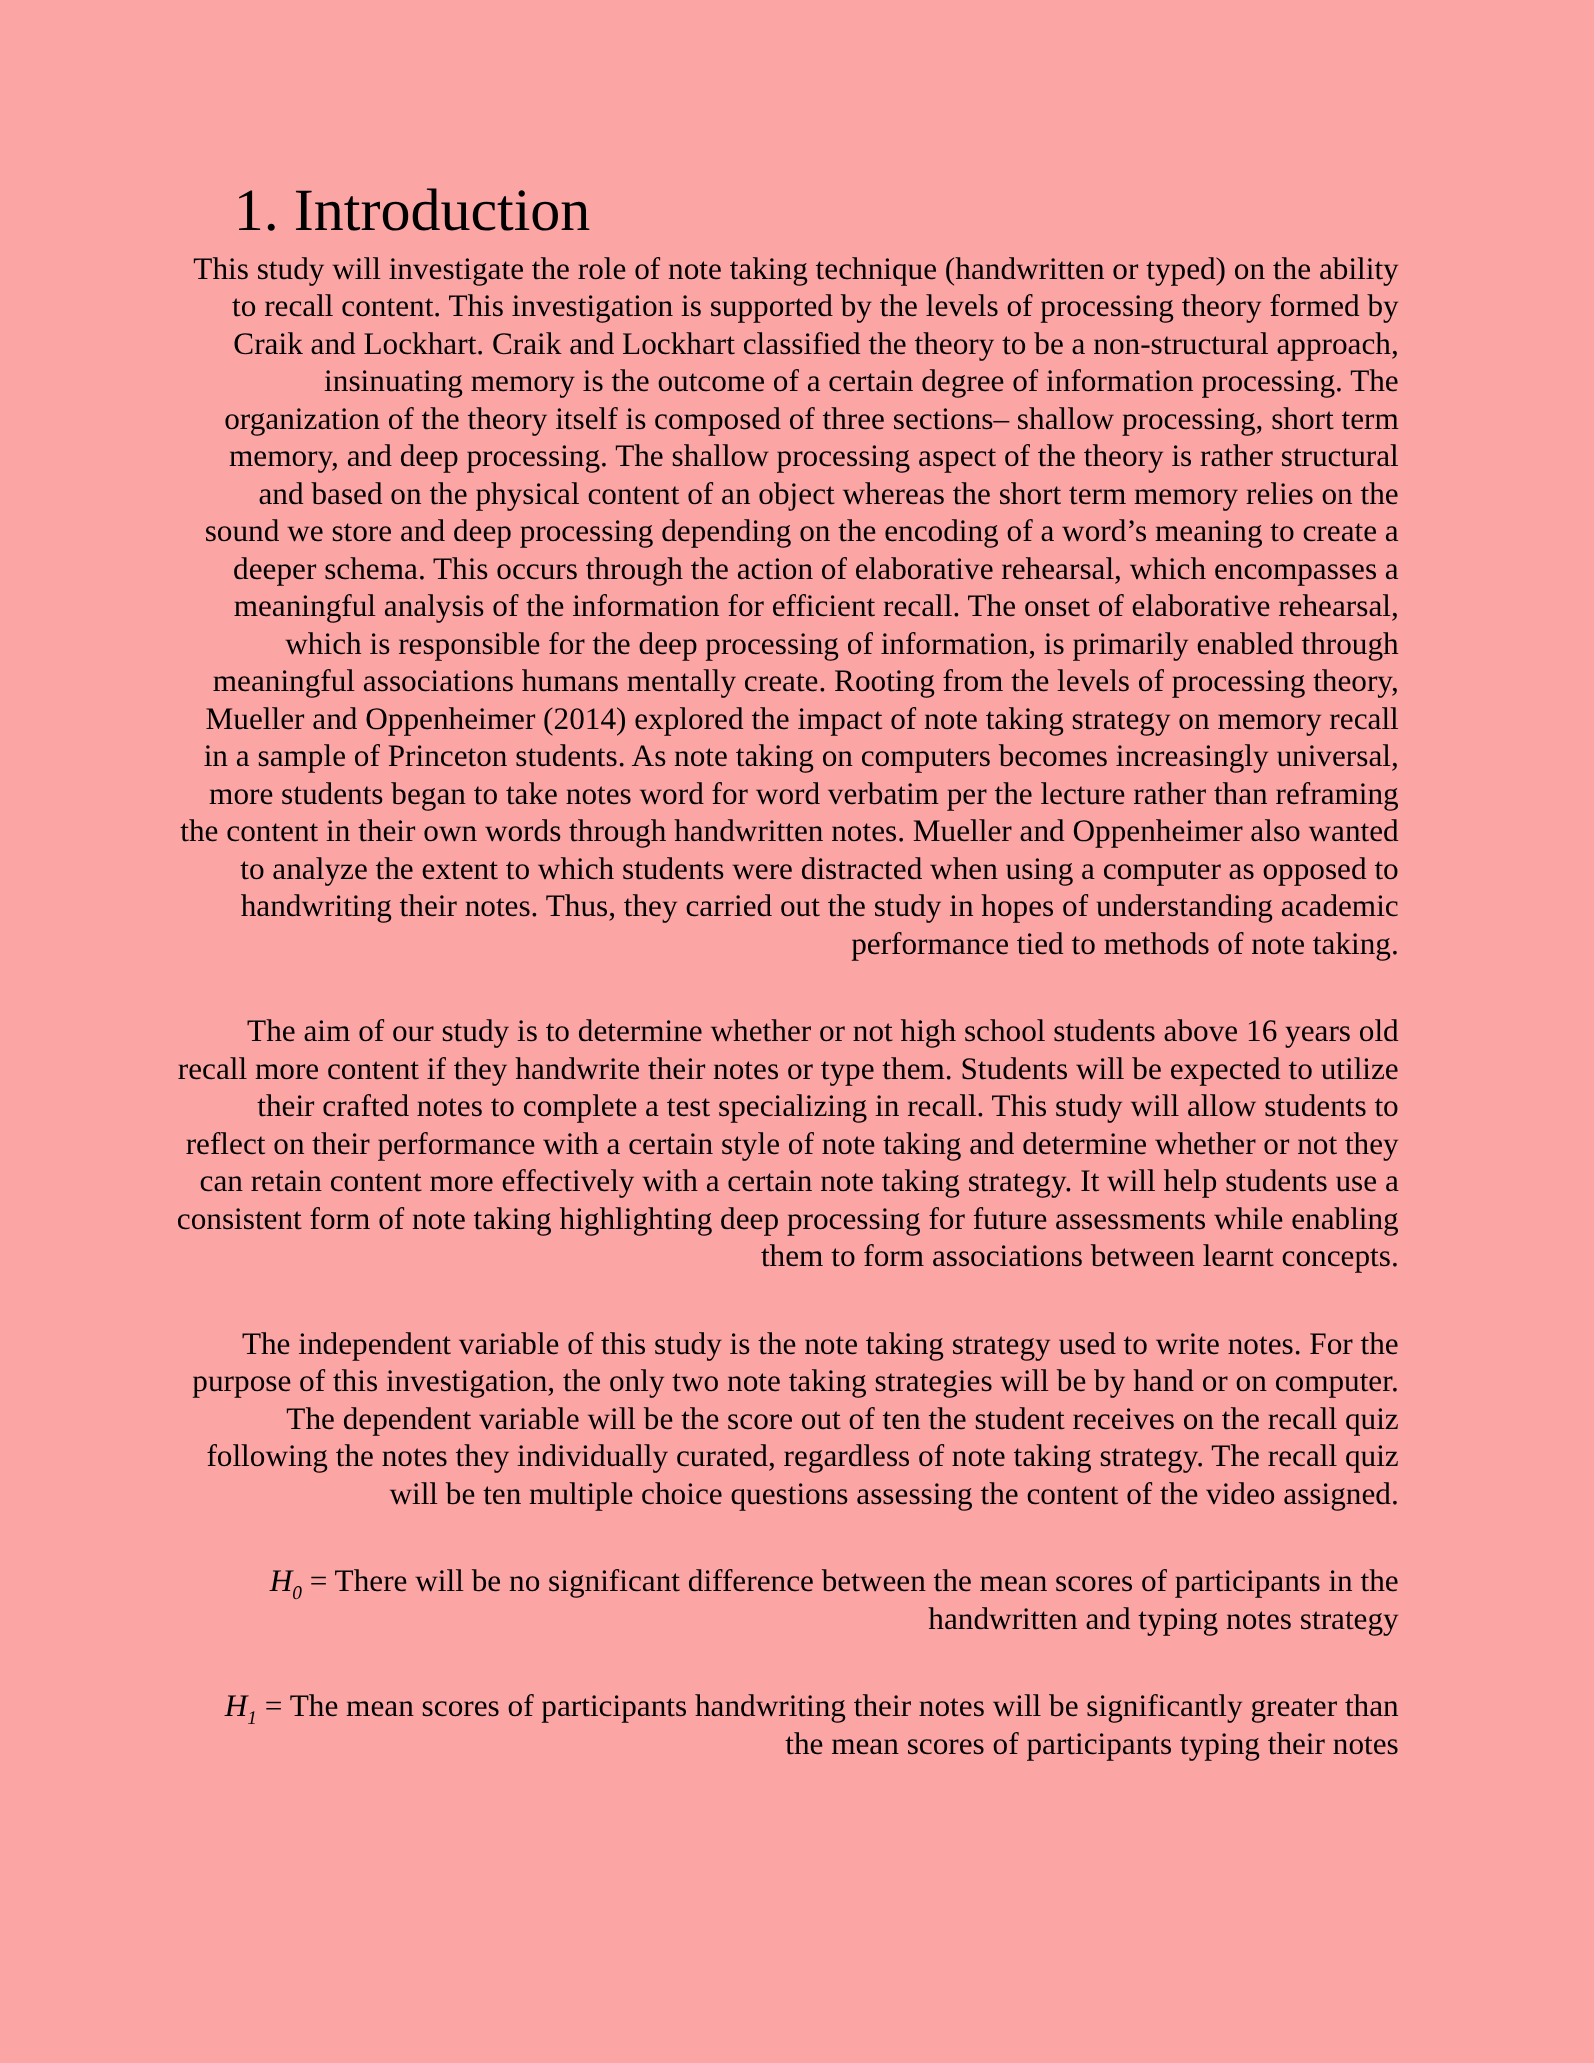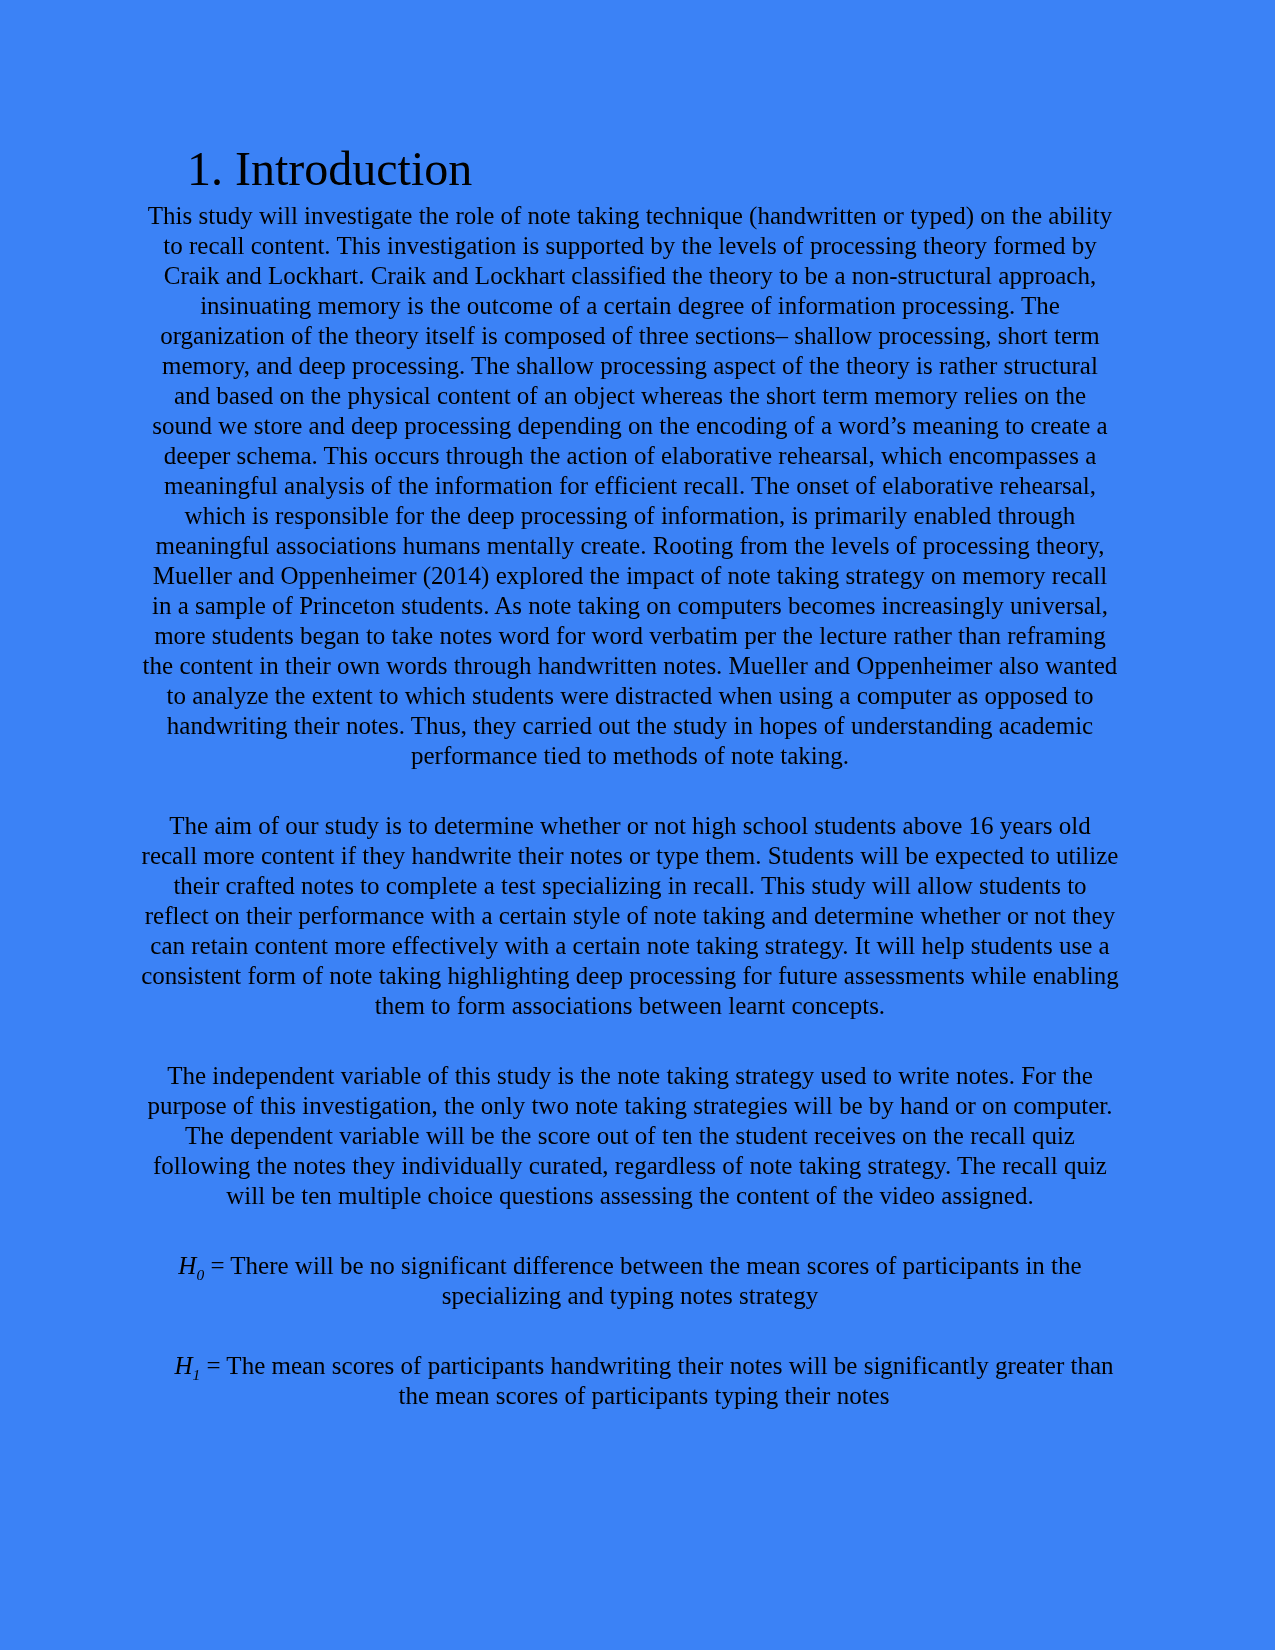--- a/index.html
+++ b/index.html
@@ -1,20 +1,20 @@
 <!DOCTYPE html>
 <html><head>
 <meta charset="utf-8">
 <style>
   html, body { margin: 0; padding: 0; background: #ffffff; }
   .page {
     position: relative;
     width: 1275px;
     height: 1650px;
-    background: #3b82f6;
+    background: #fca5a5;
     color: #000000;
     font-family: "Liberation Serif", "DejaVu Serif", serif;
     box-sizing: border-box;
     padding: 143px 141px 0 141px;
     overflow: hidden;
   }
   .text-column {
     width: 978px;
   }
   h1.section-heading {
@@ -23,21 +23,21 @@
     font-weight: 400;
     line-height: 52px;
     margin: 0 0 6px 0;
     padding-left: 46px;
     color: #000000;
   }
   p.body-para {
     font-size: 25px;
     line-height: 30px;
     margin: 0 0 40px 0;
-    text-align: center;
+    text-align: right;
     word-spacing: normal;
   }
   p.body-para:last-child { margin-bottom: 0; margin-left: 28px; }
   em.hyp-symbol { font-style: italic; font-family: Liberation Serif, serif; }
   em.hyp-symbol sub {
     font-size: 0.62em;
     font-style: italic;
     line-height: 0;
   }
 </style>
@@ -48,18 +48,18 @@
   <div class="text-column">
 
     <h1 class="section-heading">1. Introduction</h1>
 
     <p class="body-para">This study will investigate the role of note taking technique (handwritten or typed) on the ability to recall content. This investigation is supported by the levels of processing theory formed by Craik and Lockhart. Craik and Lockhart classified the theory to be a non-structural approach, insinuating memory is the outcome of a certain degree of information processing. The organization of the theory itself is composed of three sections– shallow processing, short term memory, and deep processing. The shallow processing aspect of the theory is rather structural and based on the physical content of an object whereas the short term memory relies on the sound we store and deep processing depending on the encoding of a word’s meaning to create a deeper schema. This occurs through the action of elaborative rehearsal, which encompasses a meaningful analysis of the information for efficient recall. The onset of elaborative rehearsal, which is responsible for the deep processing of information, is primarily enabled through meaningful associations humans mentally create. Rooting from the levels of processing theory, Mueller and Oppenheimer (2014) explored the impact of note taking strategy on memory recall in a sample of Princeton students. As note taking on computers becomes increasingly universal, more students began to take notes word for word verbatim per the lecture rather than reframing the content in their own words through handwritten notes. Mueller and Oppenheimer also wanted to analyze the extent to which students were distracted when using a computer as opposed to handwriting their notes. Thus, they carried out the study in hopes of understanding academic performance tied to methods of note taking.</p>
 
     <p class="body-para">The aim of our study is to determine whether or not high school students above 16 years old recall more content if they handwrite their notes or type them. Students will be expected to utilize their crafted notes to complete a test specializing in recall. This study will allow students to reflect on their performance with a certain style of note taking and determine whether or not they can retain content more effectively with a certain note taking strategy. It will help students use a consistent form of note taking highlighting deep processing for future assessments while enabling them to form associations between learnt concepts.</p>
 
     <p class="body-para">The independent variable of this study is the note taking strategy used to write notes. For the purpose of this investigation, the only two note taking strategies will be by hand or on computer. The dependent variable will be the score out of ten the student receives on the recall quiz following the notes they individually curated, regardless of note taking strategy. The recall quiz will be ten multiple choice questions assessing the content of the video assigned.</p>
 
-    <p class="body-para"><em class="hyp-symbol"><span>H</span><sub>0</sub></em> <span>= There will be no significant difference between the mean scores of participants in the specializing and typing notes strategy</span></p>
+    <p class="body-para"><em class="hyp-symbol"><span>H</span><sub>0</sub></em> <span>= There will be no significant difference between the mean scores of participants in the handwritten and typing notes strategy</span></p>
 
     <p class="body-para"><em class="hyp-symbol"><span>H</span><sub>1</sub></em> <span>= The mean scores of participants handwriting their notes will be significantly greater than the mean scores of participants typing their notes</span></p>
 
   </div>
 </div>
 
 </body></html>

